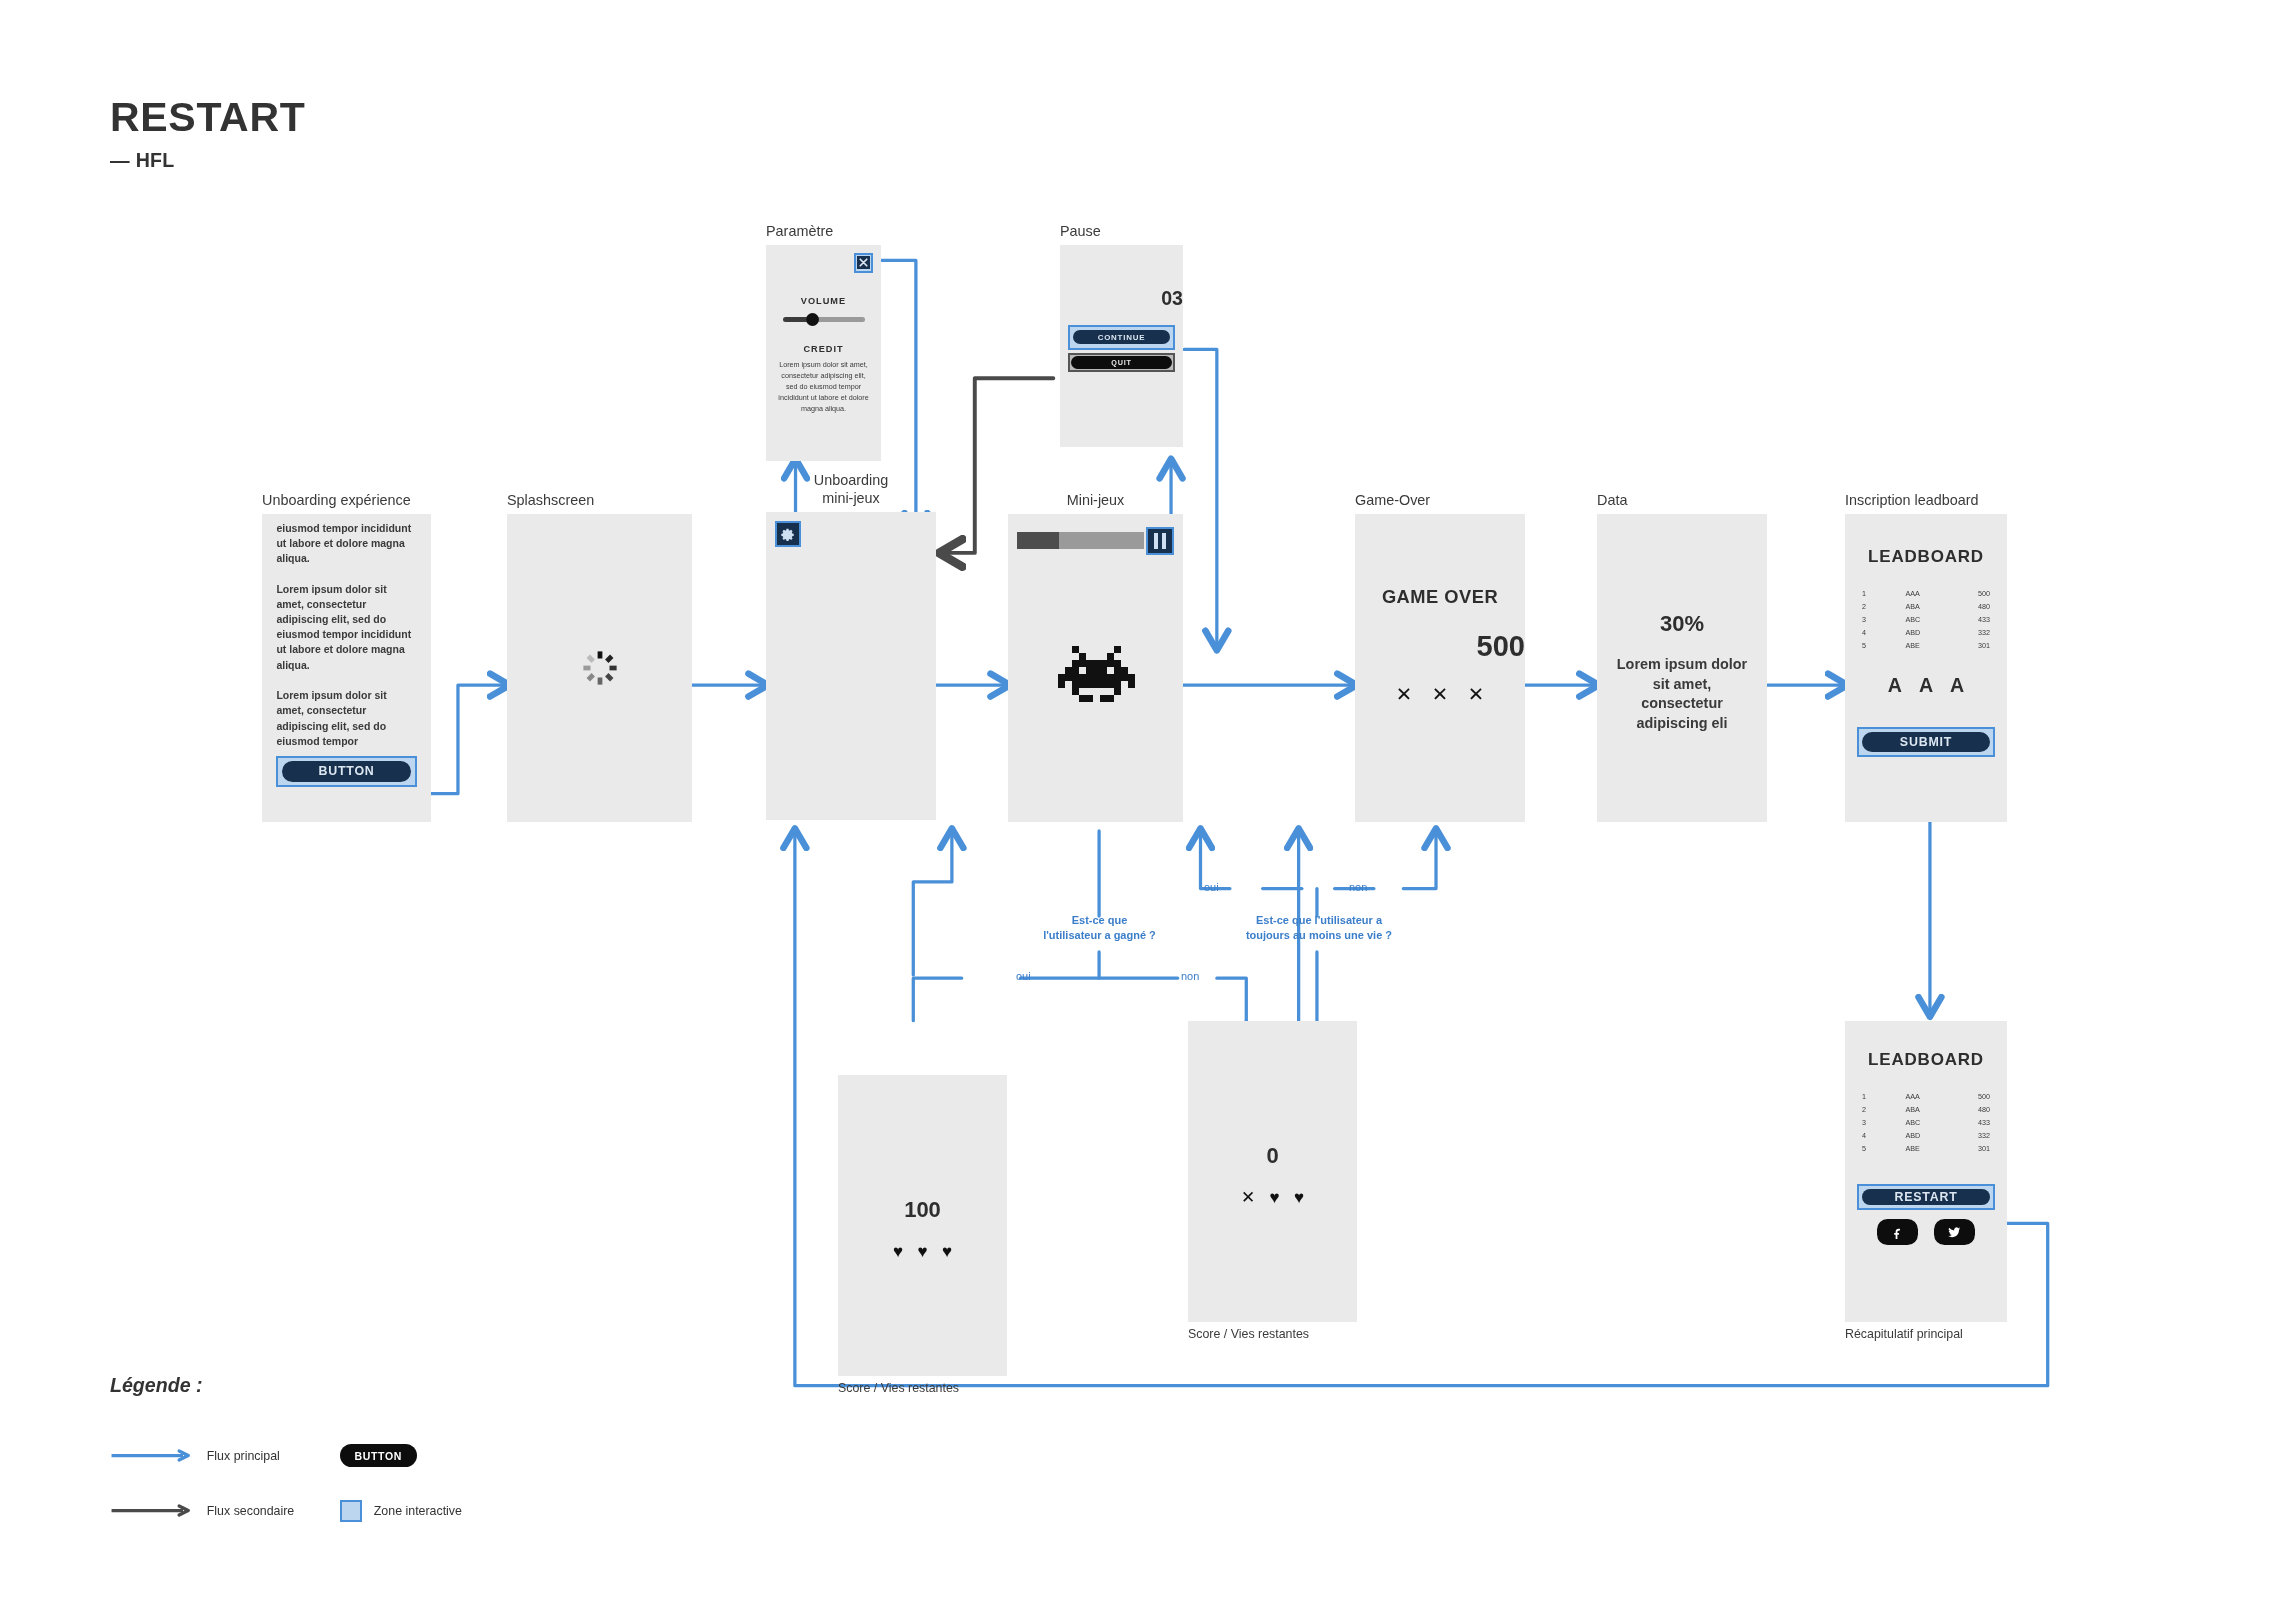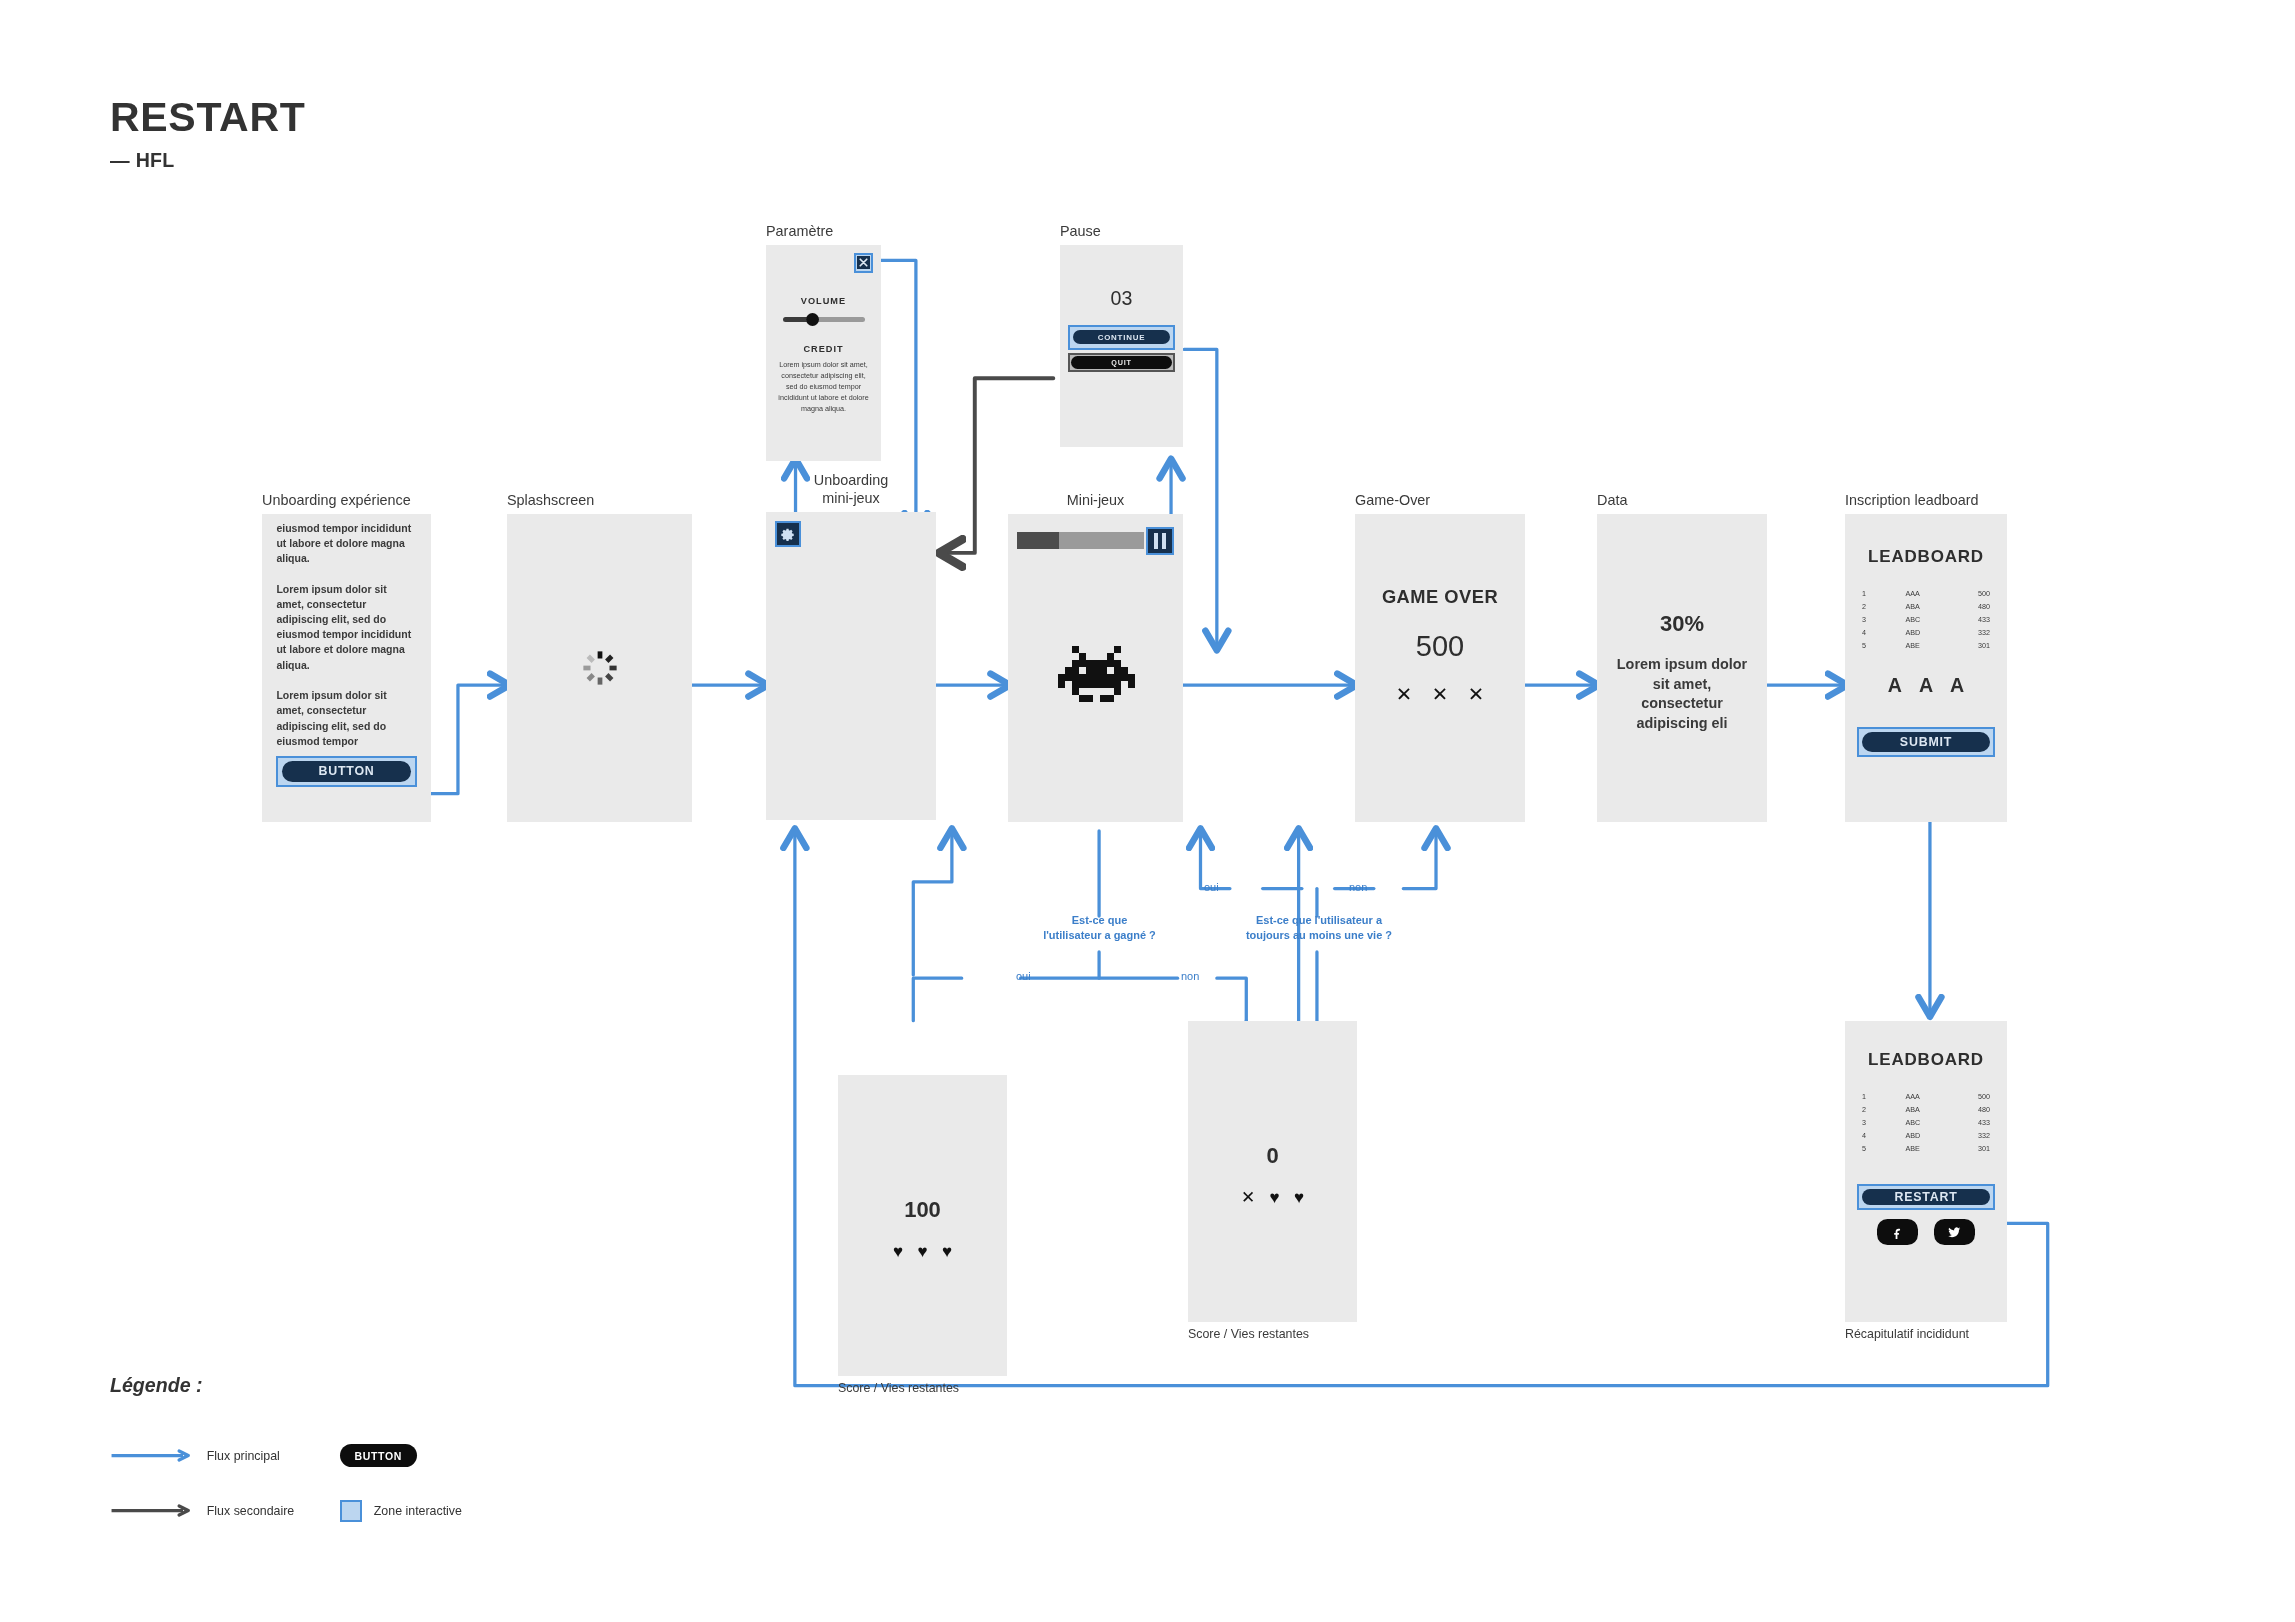--- a/index.html
+++ b/index.html
@@ -47,21 +47,21 @@
   .slider .knob{position:absolute;top:-3.9px;width:13px;height:13px;border-radius:50%;background:#111;}
   .credit-text{font-size:7.2px;line-height:1.5;color:#3a3a3a;text-align:center;}
 
   
   .progress{position:relative;height:17px;}
   .progress .filled{position:absolute;left:0;top:0;height:17px;background:#4d4d4d;}
   .progress .rest{position:absolute;right:0;top:0;height:17px;background:#9a9a9a;}
   .pause-bars{display:flex;gap:3.3px;}
   .pause-bars span{display:block;width:4.6px;height:15.7px;background:#cfe0f2;}
 
-  .big-num{font-size:29px;font-weight:normal;color:#2e2e2e;text-align:center;}
+  .big-num{font-size:29px;font-weight:bold;color:#2e2e2e;text-align:right;}
   .mid-num{font-size:22px;font-weight:bold;color:#2e2e2e;text-align:center;}
   .headline{font-size:18.3px;font-weight:bold;letter-spacing:0.5px;color:#2e2e2e;text-align:center;}
   .body-bold{font-size:14.4px;font-weight:bold;line-height:1.35;color:#3a3a3a;text-align:center;}
   .onboard-text{font-size:10.5px;font-weight:bold;line-height:1.45;color:#3a3a3a;white-space:pre-line;}
 
   .icon-row{display:flex;justify-content:center;align-items:center;}
   .x-mark{font-size:19.6px;font-weight:bold;color:#111;line-height:1;}
   .heart{font-size:17px;color:#111;line-height:1;}
 
   
@@ -413,21 +413,21 @@
           <path d="M14.6 8.3h2.1V5.4c-.36-.05-1.6-.16-3.05-.16-3.02 0-5.08 1.9-5.08 5.38v2.48H5.9v3.24h2.67v8.16h3.27v-8.16h2.56l.41-3.24h-2.97v-2.16c0-.94.25-1.64 1.76-1.64z"></path>
         </svg>
       </div>
       <div class="social">
         <svg width="14.4" height="14.4" viewBox="0 0 24 24" fill="#fff">
           <path d="M22 5.9c-.74.33-1.53.55-2.36.65a4.1 4.1 0 0 0 1.8-2.27 8.2 8.2 0 0 1-2.6 1 4.1 4.1 0 0 0-7 3.74A11.63 11.63 0 0 1 3.4 4.7a4.1 4.1 0 0 0 1.27 5.48 4.07 4.07 0 0 1-1.86-.51v.05a4.1 4.1 0 0 0 3.29 4.02 4.1 4.1 0 0 1-1.85.07 4.1 4.1 0 0 0 3.83 2.85A8.23 8.23 0 0 1 2 18.4a11.6 11.6 0 0 0 6.29 1.84c7.55 0 11.68-6.25 11.68-11.67l-.01-.53A8.3 8.3 0 0 0 22 5.9z"></path>
         </svg>
       </div>
     </div>
   </div>
-  <div class="screen-label bottom" style="font-size:12.4px;">Récapitulatif incididunt</div>
+  <div class="screen-label bottom" style="font-size:12.4px;">Récapitulatif principal</div>
 </div>
 
 <div class="decision" style="left:1011px;top:913px;width:177px;">Est-ce que
 l'utilisateur a gagné ?</div>
 <div class="decision" style="left:1211px;top:913px;width:216px;">Est-ce que l'utilisateur a
 toujours au moins une vie ?</div>
 
 <div class="edge-label" style="left:1016px;top:970px;">oui</div>
 <div class="edge-label" style="left:1181px;top:970px;">non</div>
 <div class="edge-label" style="left:1204px;top:881px;">oui</div>

